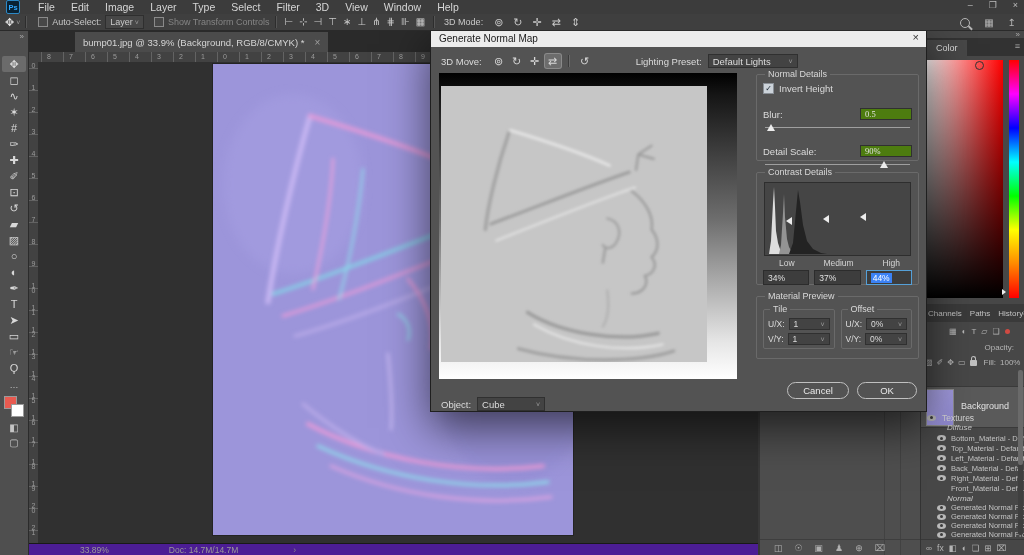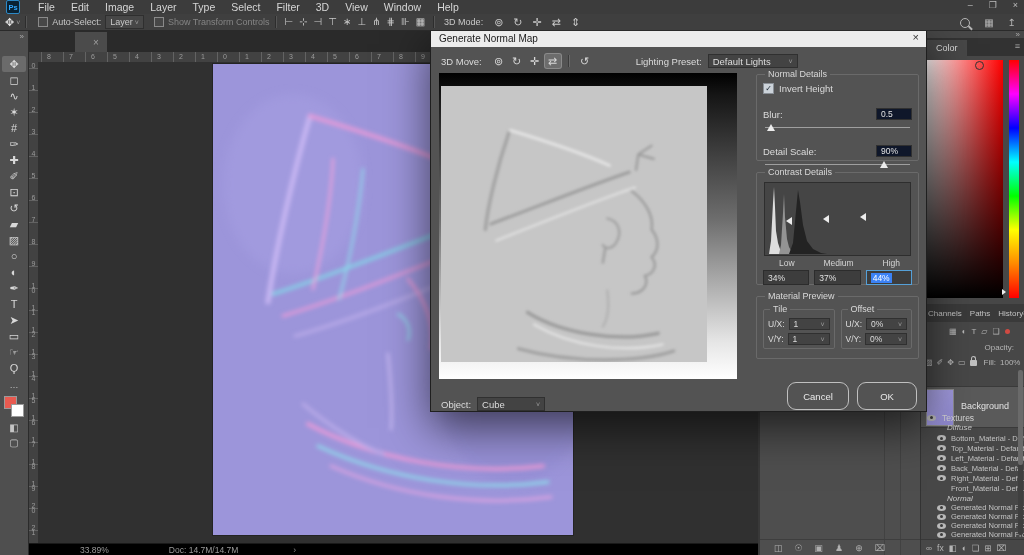--- a/index.html
+++ b/index.html
@@ -52,21 +52,21 @@
           background-position:3px 0;}
   .hnum{width:22px;text-align:center;flex:none;line-height:10px;}
   .rcorner{position:absolute;left:0;top:22px;width:10px;height:10px;background:#424242;border-right:1px solid #2c2c2c;border-bottom:1px solid #2c2c2c;}
   .vruler{position:absolute;left:0;top:32px;width:10px;height:481px;background:#424242;border-right:1px solid #2c2c2c;
           font-size:7px;color:#9b9b9b;display:flex;flex-direction:column;
           background-image:repeating-linear-gradient(to bottom,rgba(160,160,160,.35) 0 1px,transparent 1px 22px);
           background-position:0 6px;}
   .vnum{height:22px;flex:none;writing-mode:vertical-rl;text-orientation:upright;margin:0 auto;letter-spacing:-2px;line-height:10px;}
   .canvas-wrap{position:absolute;left:10px;top:32px;width:720px;height:481px;background:#303030;overflow:hidden;}
   .canvas-img{position:absolute;left:175px;top:2px;width:360px;height:471px;box-shadow:0 0 0 1px #242424;}
-  .statusbar{position:absolute;left:0;top:513px;width:730px;height:12px;background:#000000;border-top:1px solid #191919;
+  .statusbar{position:absolute;left:0;top:513px;width:730px;height:12px;background:#4c1d95;border-top:1px solid #191919;
              display:flex;align-items:center;font-size:8.5px;color:#9a9a9a;}
   .st-zoom{margin-left:52px;}
   .st-doc{margin-left:60px;}
   .st-arrow{margin-left:55px;color:#8a8a8a;}
   
   .dockleft{position:absolute;left:758px;top:30px;width:162px;height:525px;background:#4e4e4e;border-left:2px solid #383838;z-index:4;}
   .dock-line1{position:absolute;left:124px;top:0;width:1px;height:525px;background:#424242;}
   .dock-line2{position:absolute;left:140px;top:0;width:1px;height:525px;background:#424242;}
   .dock-icons{position:absolute;left:0;top:509px;width:162px;height:16px;border-top:1px solid #3e3e3e;
               display:flex;align-items:center;gap:12px;padding-left:14px;font-size:9px;color:#b0b0b0;}
@@ -131,41 +131,41 @@
            background:linear-gradient(180deg,#000 0%,#151515 7%,#6e6e6e 48%,#e6e6e6 88%,#fff 100%);}
   .plate{position:absolute;left:2px;top:13px;width:266px;height:276px;background:#c6c6c6;}
   .plate svg{display:block;width:100%;height:100%;}
   fieldset{border:1px solid #6a6a6a;border-radius:2px;padding:3px 6px 4px;margin:0;}
   legend{font-size:9px;color:#d8d8d8;padding:0 3px;margin-left:2px;}
   .fs1{position:absolute;left:325px;top:40px;width:163px;height:92px;box-sizing:border-box;}
   .nd-check{display:flex;align-items:center;gap:5px;margin:1px 0 5px;}
   .cb{width:9px;height:9px;background:#ccd3da;border:1px solid #8a9097;display:inline-flex;align-items:center;justify-content:center;
       font-size:8px;color:#16222e;line-height:1;flex:none;}
   .nd-row{display:flex;align-items:center;justify-content:space-between;margin-top:14px;}
-  .num-in{width:36px;height:12px;background:#0f172a;border:1px solid #303030;font-size:8.5px;color:#e2e2e2;
-          display:flex;align-items:center;padding-left:4px;box-sizing:border-box;}
+  .num-in{width:52px;height:12px;background:#4d7c0f;border:1px solid #303030;font-size:8.5px;color:#e2e2e2;
+          display:flex;align-items:center;padding-left:4px;box-sizing:border-box;font-family:Liberation Serif, serif;}
   .slider{position:relative;height:7px;margin:4px 2px 1px;}
   .slider::before{content:"";position:absolute;left:0;right:0;top:3px;height:1px;background:#9f9f9f;}
   .thumb{position:absolute;top:0;width:0;height:0;border-left:4px solid transparent;border-right:4px solid transparent;
          border-bottom:7px solid #ececec;transform:translateX(-4px);}
   .fs2{position:absolute;left:325px;top:138px;width:163px;height:118px;box-sizing:border-box;}
   .histo{display:block;margin:2px auto 0;background:#454545;border:1px solid #2e2e2e;}
   .cd-labels{display:flex;justify-content:space-between;padding:2px 12px 0 16px;font-size:8.5px;color:#d5d5d5;}
   .cd-values{display:flex;gap:5px;margin-top:2px;}
   .cd-input{flex:1;height:13px;background:#3d3d3d;border:1px solid #2c2c2c;display:flex;align-items:center;padding-left:4px;font-size:8.5px;color:#e0e0e0;}
   .cd-input.selected{border-color:#55a0d8;}
   .cd-input.selected span{background:#3b82f6;color:#fff;padding:0 2px;}
   .fs3{position:absolute;left:325px;top:262px;width:163px;height:68px;box-sizing:border-box;}
   .mp-wrap{display:flex;gap:6px;}
   .mp-fs{flex:1;border:1px solid #6a6a6a;border-radius:2px;padding:1px 4px 3px;}
   .mp-row{display:flex;align-items:center;gap:4px;margin-top:3px;font-size:8.5px;}
   .mp-row .dd{flex:1;height:12px;font-size:8.5px;}
   .dlg-bottom{position:absolute;left:10px;top:368px;display:flex;align-items:center;}
   .obj-dd{width:68px;margin-left:6px;}
-  .pill{position:absolute;top:353px;height:28px;border:1px solid #c0c0c0;border-radius:9px;background:transparent;
+  .pill{position:absolute;top:353px;height:17px;border:1px solid #c0c0c0;border-radius:9px;background:transparent;
         color:#e8e8e8;font-size:9.5px;display:flex;align-items:center;justify-content:center;box-sizing:border-box;}
   .pill.cancel{left:356px;width:62px;}
   .pill.ok{left:426px;width:60px;}
 </style>
 </head>
 <body>
 
 <div id="app">
 
   <div class="menubar">
@@ -329,20 +329,21 @@
     <div class="tb-extra">
 
     <div>◧</div>
         <div>▢</div>
       </div>
   </div>
 
   <div class="docarea">
     <div class="tabbar">
       <div class="doctab">
+        <span>bump01.jpg @ 33.9% (Background, RGB/8/CMYK) *</span>
         <span class="tab-close">×</span>
       </div>
     </div>
     <div class="rcorner"></div>
     <div class="hruler">
 
     <span class="hnum">8</span>
         <span class="hnum">7</span>
         <span class="hnum">6</span>
         <span class="hnum">5</span>

